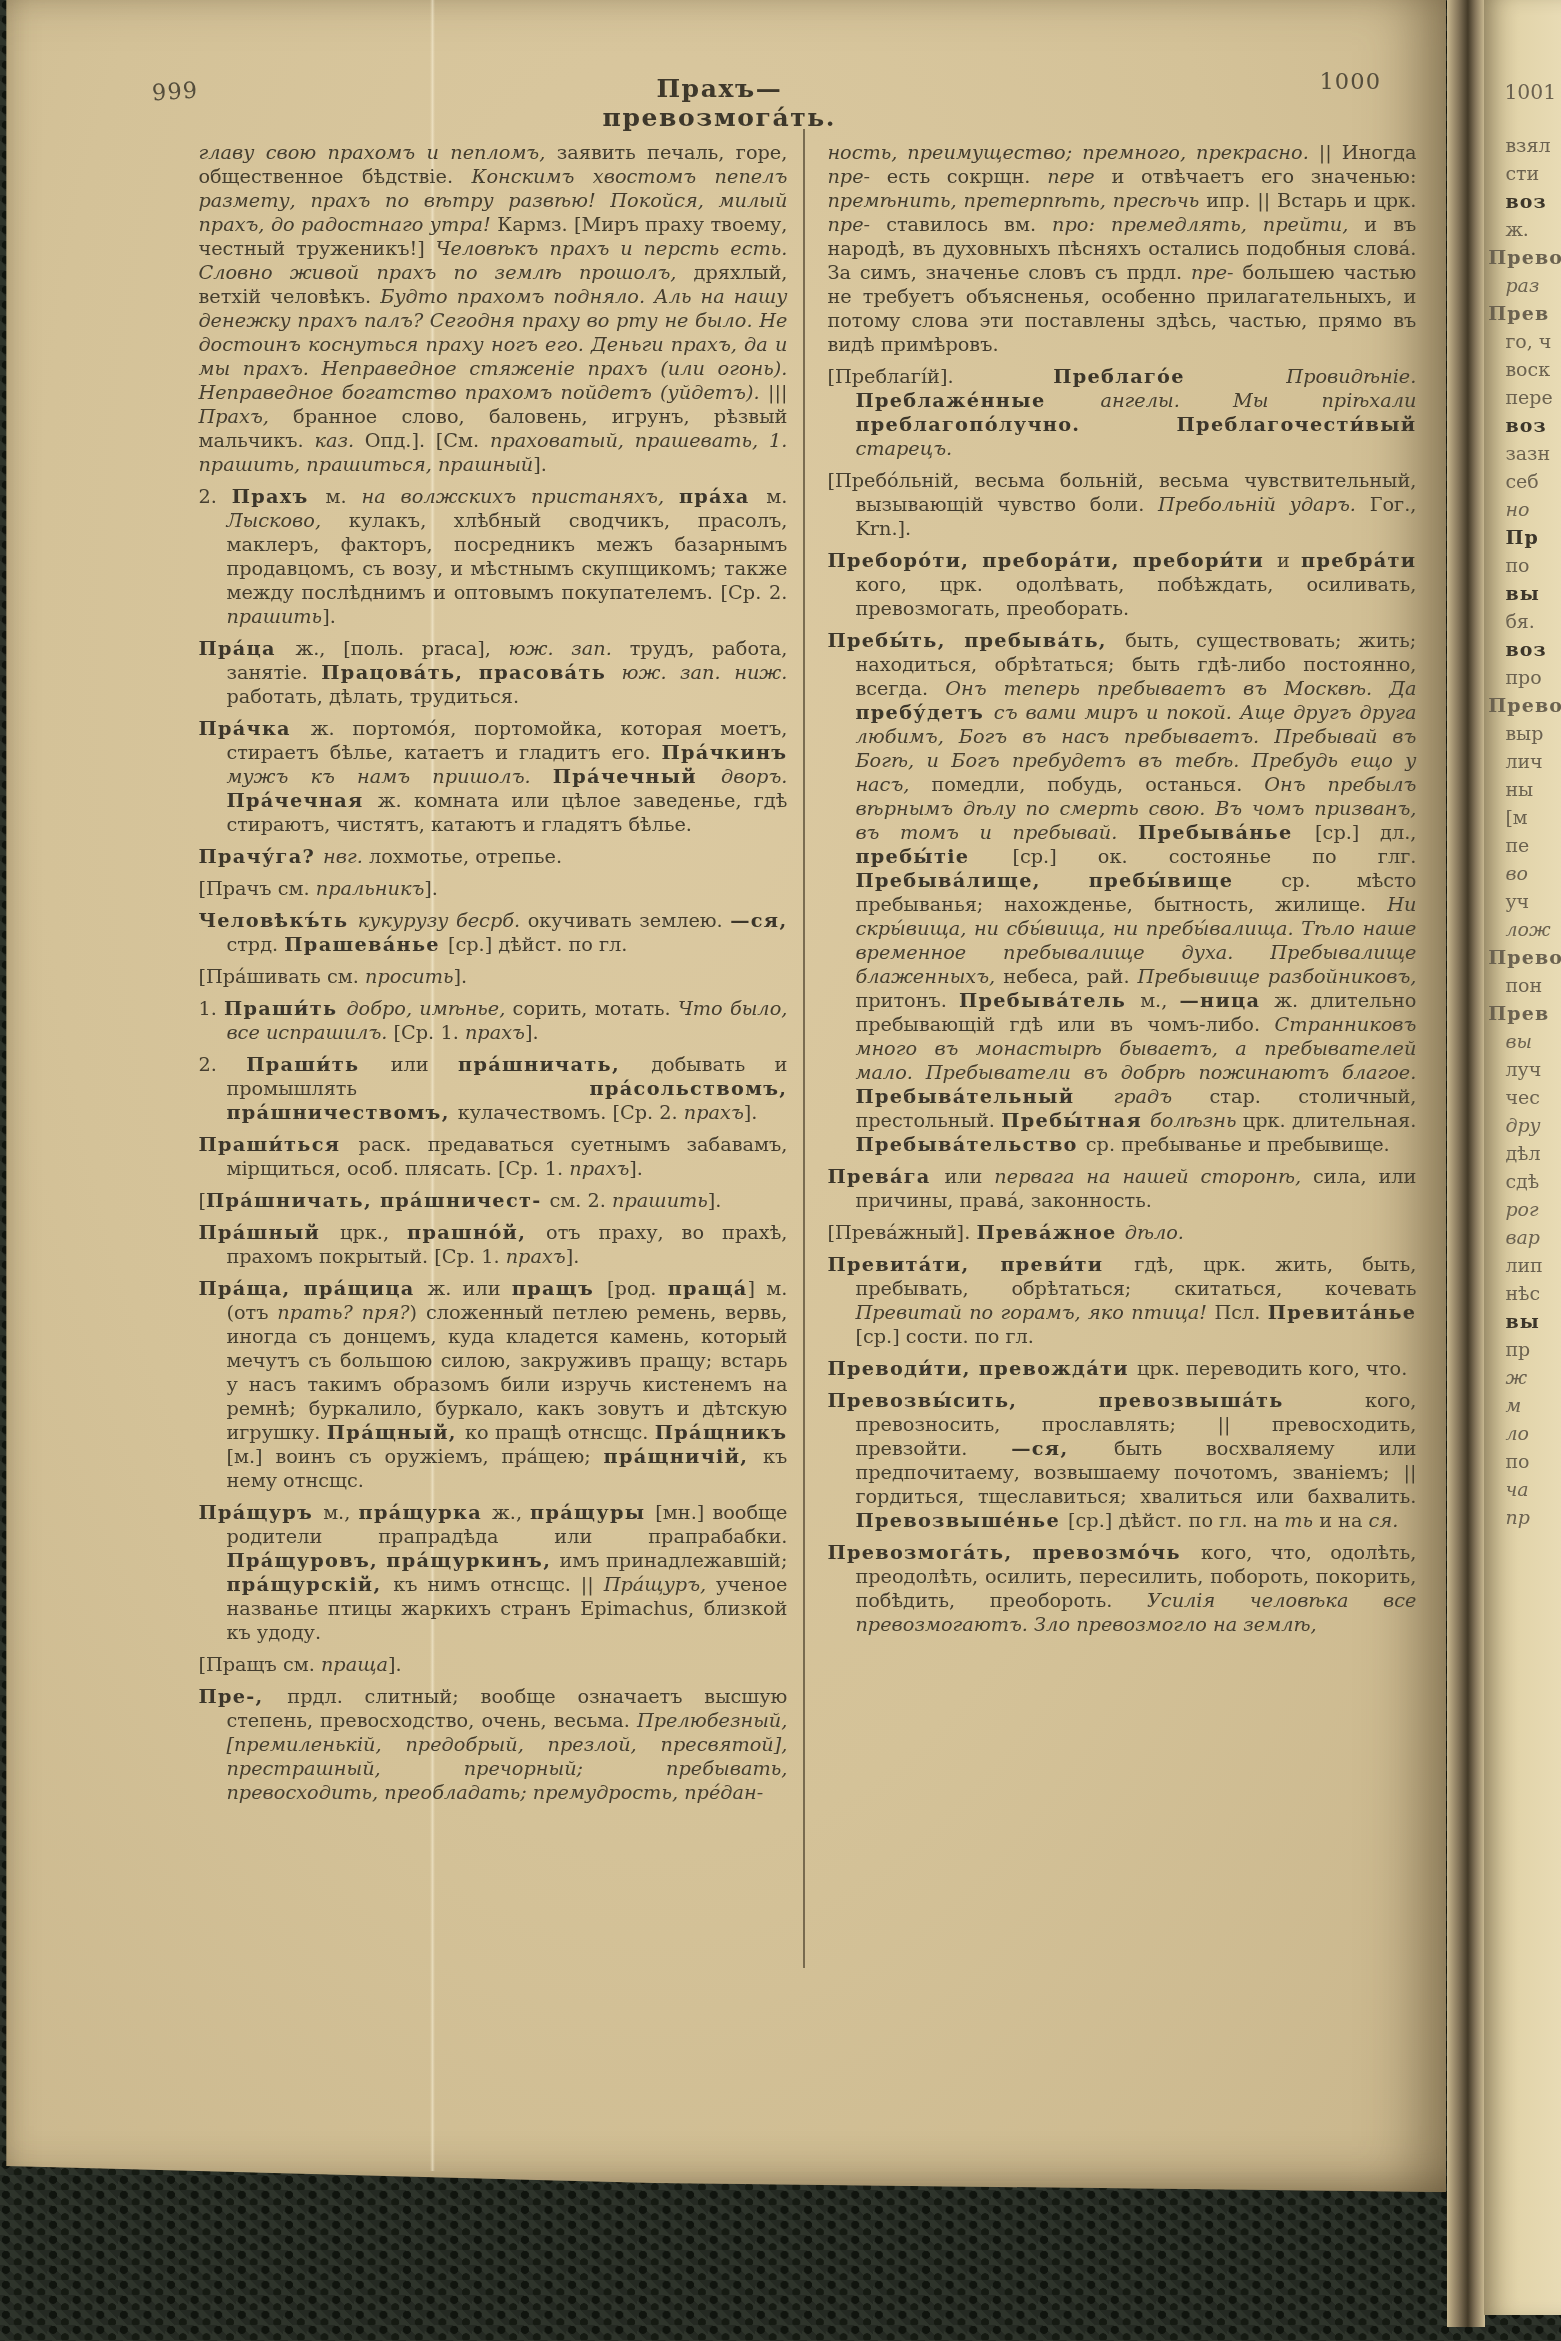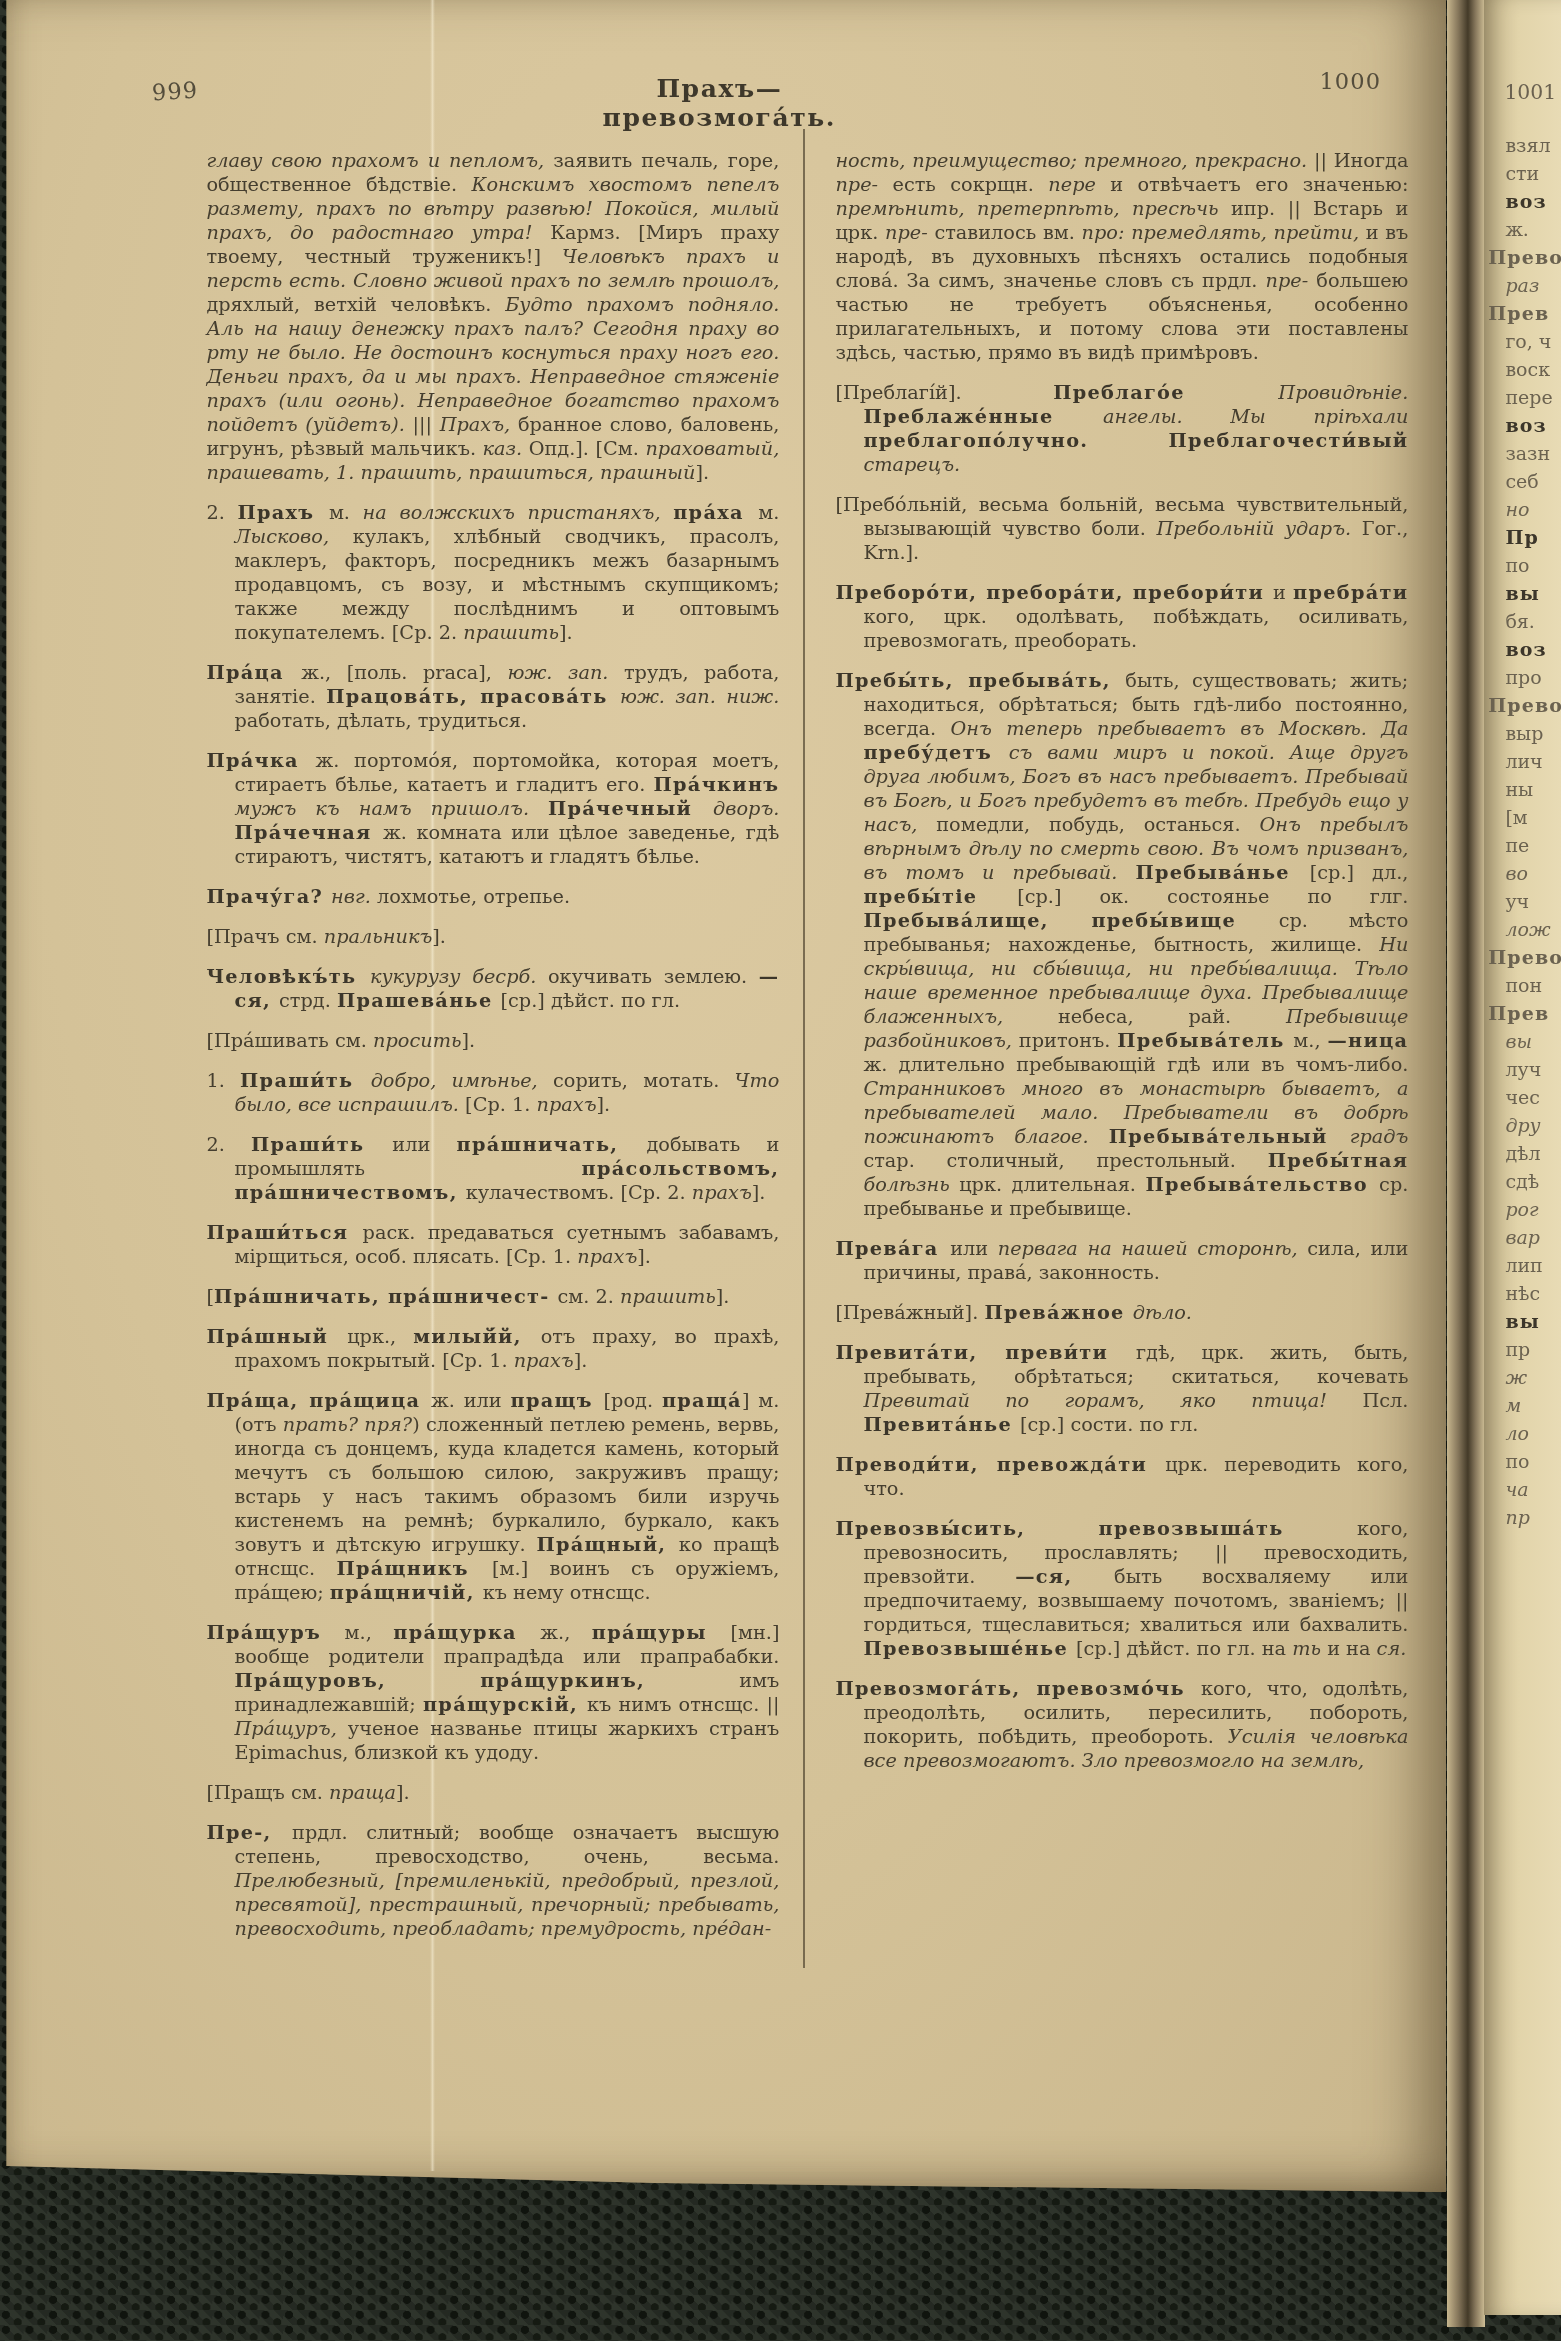--- a/index.html
+++ b/index.html
@@ -31,21 +31,21 @@
   .pgnum.left{left:146px;top:78px;transform:rotate(-4deg);}
   .pgnum.right{left:1313px;top:68px;}
   .running-title{position:absolute;left:536px;top:74px;width:354px;text-align:center;
     font-size:25px;font-weight:bold;letter-spacing:1.6px;color:#3e382b;}
   .col{position:absolute;top:133px;width:605px;height:1877px;overflow:hidden;
     font-size:19.3px;line-height:24px;text-align:justify;color:#453e2f;}
   .col.left{left:184px;}
   .col.right{left:813px;}
   .divider{position:absolute;left:797px;top:129px;width:1.6px;height:1839px;
     background:rgba(70,60,40,.65);}
-  .entry{margin:16px;padding-left:28px;text-indent:-28px;}
+  .entry{margin:8px;padding-left:28px;text-indent:-28px;}
   .entry.cont{padding-left:0;text-indent:0;}
   .s-n{}
   .s-i{font-style:italic;}
   .s-b{font-weight:bold;letter-spacing:1.3px;color:#3c362a;}
   .next-num{position:absolute;left:20.4px;top:80px;font-size:20.4px;color:#6a6150;}
   .frag-list{position:absolute;left:0;top:131px;width:67px;font-size:19px;line-height:28px;
     white-space:nowrap;color:#6b6250;}
   .frag{padding-left:21.4px;}
   .frag.h{padding-left:4.3px;font-weight:bold;letter-spacing:1.1px;}
   .frag .s-b{letter-spacing:1.1px;}
@@ -68,21 +68,21 @@
         <p class="entry"><span class="s-b">Пра́ца </span><span class="s-n">ж., [поль. praca], </span><span class="s-i">юж. зап. </span><span class="s-n">трудъ, работа, занятіе. </span><span class="s-b">Працова́ть, прасова́ть </span><span class="s-i">юж. зап. ниж. </span><span class="s-n">работать, дѣлать, трудиться.</span></p>
         <p class="entry"><span class="s-b">Пра́чка </span><span class="s-n">ж. портомо́я, портомойка, которая моетъ, стираетъ бѣлье, катаетъ и гладитъ его. </span><span class="s-b">Пра́чкинъ </span><span class="s-i">мужъ къ намъ пришолъ. </span><span class="s-b">Пра́чечный </span><span class="s-i">дворъ. </span><span class="s-b">Пра́чечная </span><span class="s-n">ж. комната или цѣлое заведенье, гдѣ стираютъ, чистятъ, катаютъ и гладятъ бѣлье.</span></p>
         <p class="entry"><span class="s-b">Прачу́га? </span><span class="s-i">нвг. </span><span class="s-n">лохмотье, отрепье.</span></p>
         <p class="entry"><span class="s-n">[Прачъ см. </span><span class="s-i">пральникъ</span><span class="s-n">].</span></p>
         <p class="entry"><span class="s-b">Человѣкъ́ть </span><span class="s-i">кукурузу бесрб. </span><span class="s-n">окучивать землею. </span><span class="s-b">—ся, </span><span class="s-n">стрд. </span><span class="s-b">Прашева́нье </span><span class="s-n">[ср.] дѣйст. по гл.</span></p>
         <p class="entry"><span class="s-n">[Пра́шивать см. </span><span class="s-i">просить</span><span class="s-n">].</span></p>
         <p class="entry"><span class="s-n">1. </span><span class="s-b">Праши́ть </span><span class="s-i">добро, имѣнье, </span><span class="s-n">сорить, мотать. </span><span class="s-i">Что было, все испрашилъ. </span><span class="s-n">[Ср. 1. </span><span class="s-i">прахъ</span><span class="s-n">].</span></p>
         <p class="entry"><span class="s-n">2. </span><span class="s-b">Праши́ть </span><span class="s-n">или </span><span class="s-b">пра́шничать, </span><span class="s-n">добывать и промышлять </span><span class="s-b">пра́сольствомъ, пра́шничествомъ, </span><span class="s-n">кулачествомъ. [Ср. 2. </span><span class="s-i">прахъ</span><span class="s-n">].</span></p>
         <p class="entry"><span class="s-b">Праши́ться </span><span class="s-n">раск. предаваться суетнымъ забавамъ, мірщиться, особ. плясать. [Ср. 1. </span><span class="s-i">прахъ</span><span class="s-n">].</span></p>
         <p class="entry"><span class="s-n">[</span><span class="s-b">Пра́шничать, пра́шничест- </span><span class="s-n">см. 2. </span><span class="s-i">прашить</span><span class="s-n">].</span></p>
-        <p class="entry"><span class="s-b">Пра́шный </span><span class="s-n">црк., </span><span class="s-b">милый́й, </span><span class="s-n">отъ праху, во прахѣ, прахомъ покрытый. [Ср. 1. </span><span class="s-i">прахъ</span><span class="s-n">].</span></p>
+        <p class="entry"><span class="s-b">Пра́шный </span><span class="s-n">црк., </span><span class="s-b">прашно́й, </span><span class="s-n">отъ праху, во прахѣ, прахомъ покрытый. [Ср. 1. </span><span class="s-i">прахъ</span><span class="s-n">].</span></p>
         <p class="entry"><span class="s-b">Пра́ща, пра́щица </span><span class="s-n">ж. или </span><span class="s-b">пращъ </span><span class="s-n">[род. </span><span class="s-b">праща́</span><span class="s-n">] м. (отъ </span><span class="s-i">прать? пря?</span><span class="s-n">) сложенный петлею ремень, вервь, иногда съ донцемъ, куда кладется камень, который мечутъ съ большою силою, закруживъ пращу; встарь у насъ такимъ образомъ били изручь кистенемъ на ремнѣ; буркалило, буркало, какъ зовутъ и дѣтскую игрушку. </span><span class="s-b">Пра́щный, </span><span class="s-n">ко пращѣ отнсщс. </span><span class="s-b">Пра́щникъ </span><span class="s-n">[м.] воинъ съ оружіемъ, пра́щею; </span><span class="s-b">пра́щничій, </span><span class="s-n">къ нему отнсщс.</span></p>
         <p class="entry"><span class="s-b">Пра́щуръ </span><span class="s-n">м., </span><span class="s-b">пра́щурка </span><span class="s-n">ж., </span><span class="s-b">пра́щуры </span><span class="s-n">[мн.] вообще родители прапрадѣда или прапрабабки. </span><span class="s-b">Пра́щуровъ, пра́щуркинъ, </span><span class="s-n">имъ принадлежавшій; </span><span class="s-b">пра́щурскій, </span><span class="s-n">къ нимъ отнсщс. || </span><span class="s-i">Пра́щуръ, </span><span class="s-n">ученое названье птицы жаркихъ странъ Epimachus, близкой къ удоду.</span></p>
         <p class="entry"><span class="s-n">[Пращъ см. </span><span class="s-i">праща</span><span class="s-n">].</span></p>
         <p class="entry"><span class="s-b">Пре-, </span><span class="s-n">прдл. слитный; вообще означаетъ высшую степень, превосходство, очень, весьма. </span><span class="s-i">Прелюбезный, [премиленькій, предобрый, презлой, пресвятой], престрашный, пречорный; пребывать, превосходить, преобладать; премудрость, пре́дан-</span></p>
       </div>
     <div class="divider"></div>
     <div class="col right">
         <p class="entry cont"><span class="s-i">ность, преимущество; премного, прекрасно. </span><span class="s-n">|| Иногда </span><span class="s-i">пре- </span><span class="s-n">есть сокрщн. </span><span class="s-i">пере </span><span class="s-n">и отвѣчаетъ его значенью: </span><span class="s-i">премѣнить, претерпѣть, пресѣчь </span><span class="s-n">ипр. || Встарь и црк. </span><span class="s-i">пре- </span><span class="s-n">ставилось вм. </span><span class="s-i">про: премедлять, прейти, </span><span class="s-n">и въ народѣ, въ духовныхъ пѣсняхъ остались подобныя слова́. За симъ, значенье словъ съ прдл. </span><span class="s-i">пре- </span><span class="s-n">большею частью не требуетъ объясненья, особенно прилагательныхъ, и потому слова эти поставлены здѣсь, частью, прямо въ видѣ примѣровъ.</span></p>
         <p class="entry"><span class="s-n">[Преблагі́й]. </span><span class="s-b">Преблаго́е </span><span class="s-i">Провидѣніе. </span><span class="s-b">Преблаже́нные </span><span class="s-i">ангелы. Мы пріѣхали </span><span class="s-b">преблагопо́лучно. </span><span class="s-b">Преблагочести́вый </span><span class="s-i">старецъ.</span></p>
         <p class="entry"><span class="s-n">[Пребо́льній, весьма больній, весьма чувствительный, вызывающій чувство боли. </span><span class="s-i">Пребольній ударъ. </span><span class="s-n">Гог., Krn.].</span></p>

